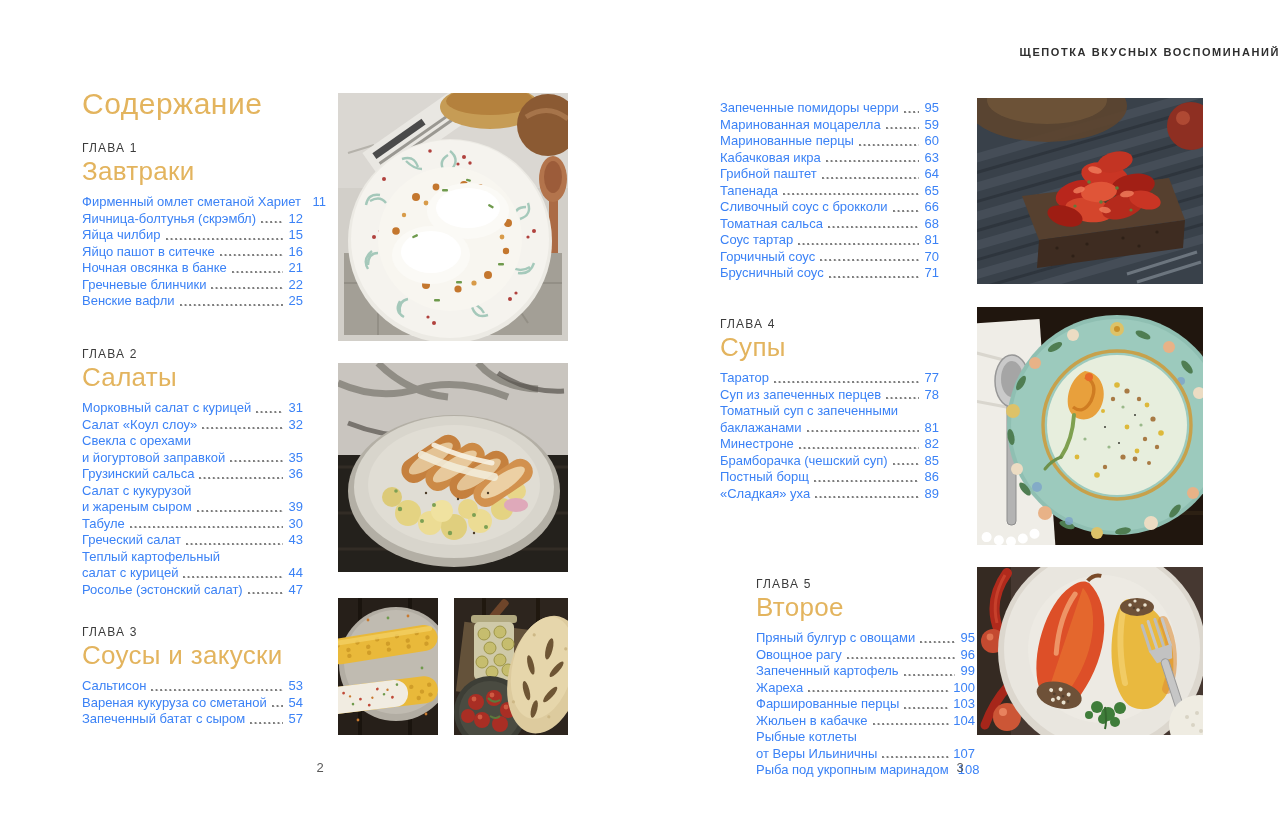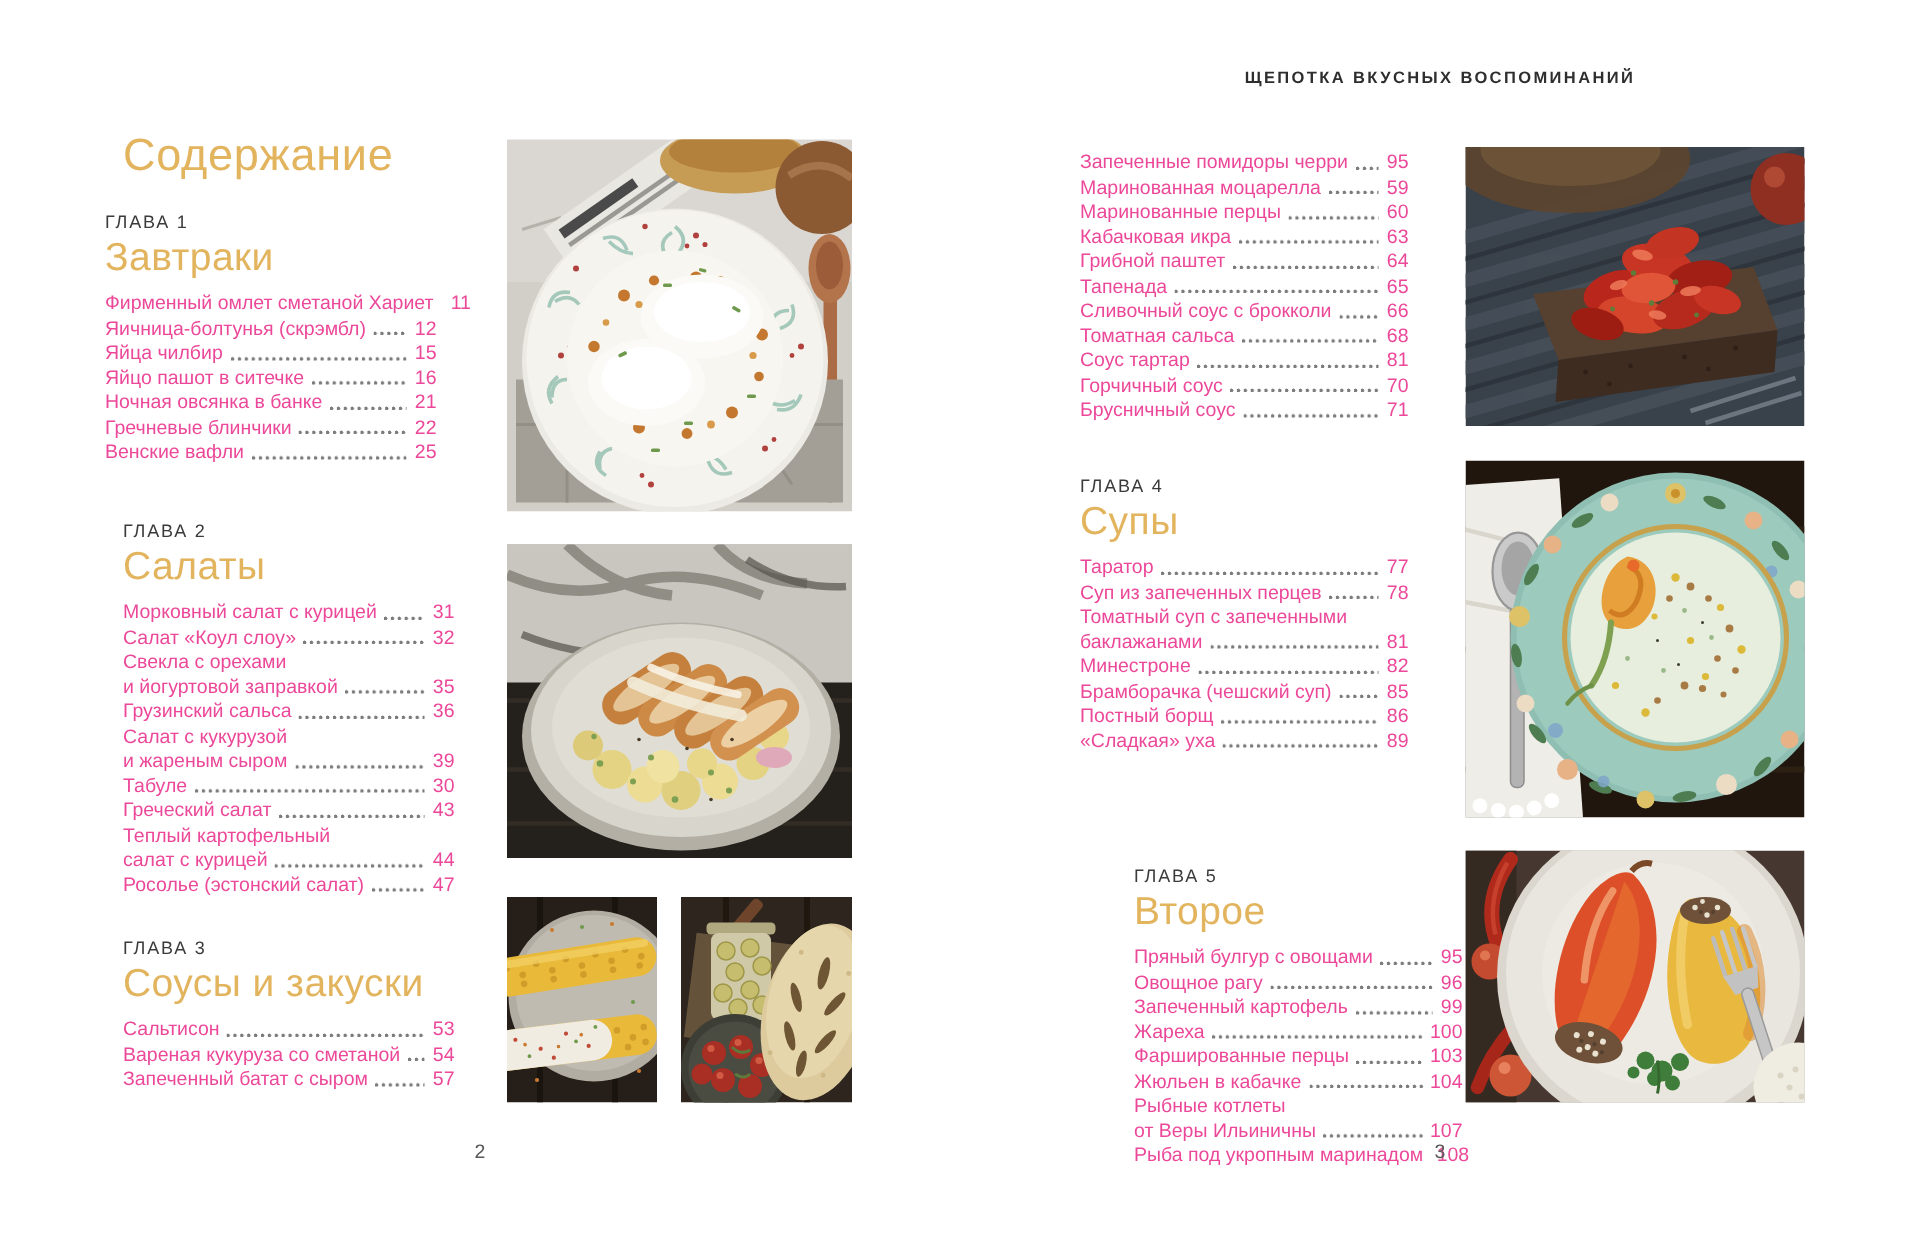--- a/index.html
+++ b/index.html
@@ -17,45 +17,45 @@
   .chapter-label{
     font-size:12px;letter-spacing:1.2px;color:#3b3b3b;line-height:14px;
   }
   .chapter-title{
     font-size:26px;color:var(--accent,#e3b45e);line-height:30px;margin-top:1px;
     font-weight:400;letter-spacing:.3px;
   }
   .toc-list{margin-top:8px;}
   .toc-row{
     display:flex;align-items:center;
-    font-size:13px;line-height:16.5px;color:#ec4899;
+    font-size:13px;line-height:16.5px;color:#3b82f6;
   }
   .toc-text{white-space:nowrap;}
   .toc-leader{
     flex:1 1 auto;height:4px;align-self:flex-end;margin:0 4px 3px 5px;
     background-image:radial-gradient(circle at 1.1px 2.2px,#7c7c7c 1.1px,transparent 1.3px);
     background-size:4.6px 4px;background-repeat:repeat-x;background-position:left bottom;
   }
   .toc-page{text-align:right;min-width:16px;white-space:nowrap;}
   .running-header{
-    width:640px;text-align:center;font-size:11px;font-weight:700;
+    width:640px;text-align:right;font-size:11px;font-weight:700;
     letter-spacing:1.6px;color:#2e2e2e;
   }
   .folio{width:640px;text-align:center;font-size:13px;color:#585858;}
   .photo{display:block;}
   svg{display:block;}
 </style>
 </head>
 <body>
 
 <div class="spread">
 
   <div class="abs contents-title" style="left:82px;top:88px;">Содержание</div>
 
-  <div class="abs" style="left:70px;top:141px;width:221px;">
+  <div class="abs" style="left:82px;top:141px;width:221px;">
     <div class="chapter-label">ГЛАВА 1</div>
     <div class="chapter-title">Завтраки</div>
     <div class="toc-list">
         <div class="toc-row">
           <span class="toc-text">Фирменный омлет сметаной Хариет</span>
           <span class="toc-leader"></span>
           <span class="toc-page">11</span>
         </div>
         <div class="toc-row">
           <span class="toc-text">Яичница-болтунья (скрэмбл)</span>

